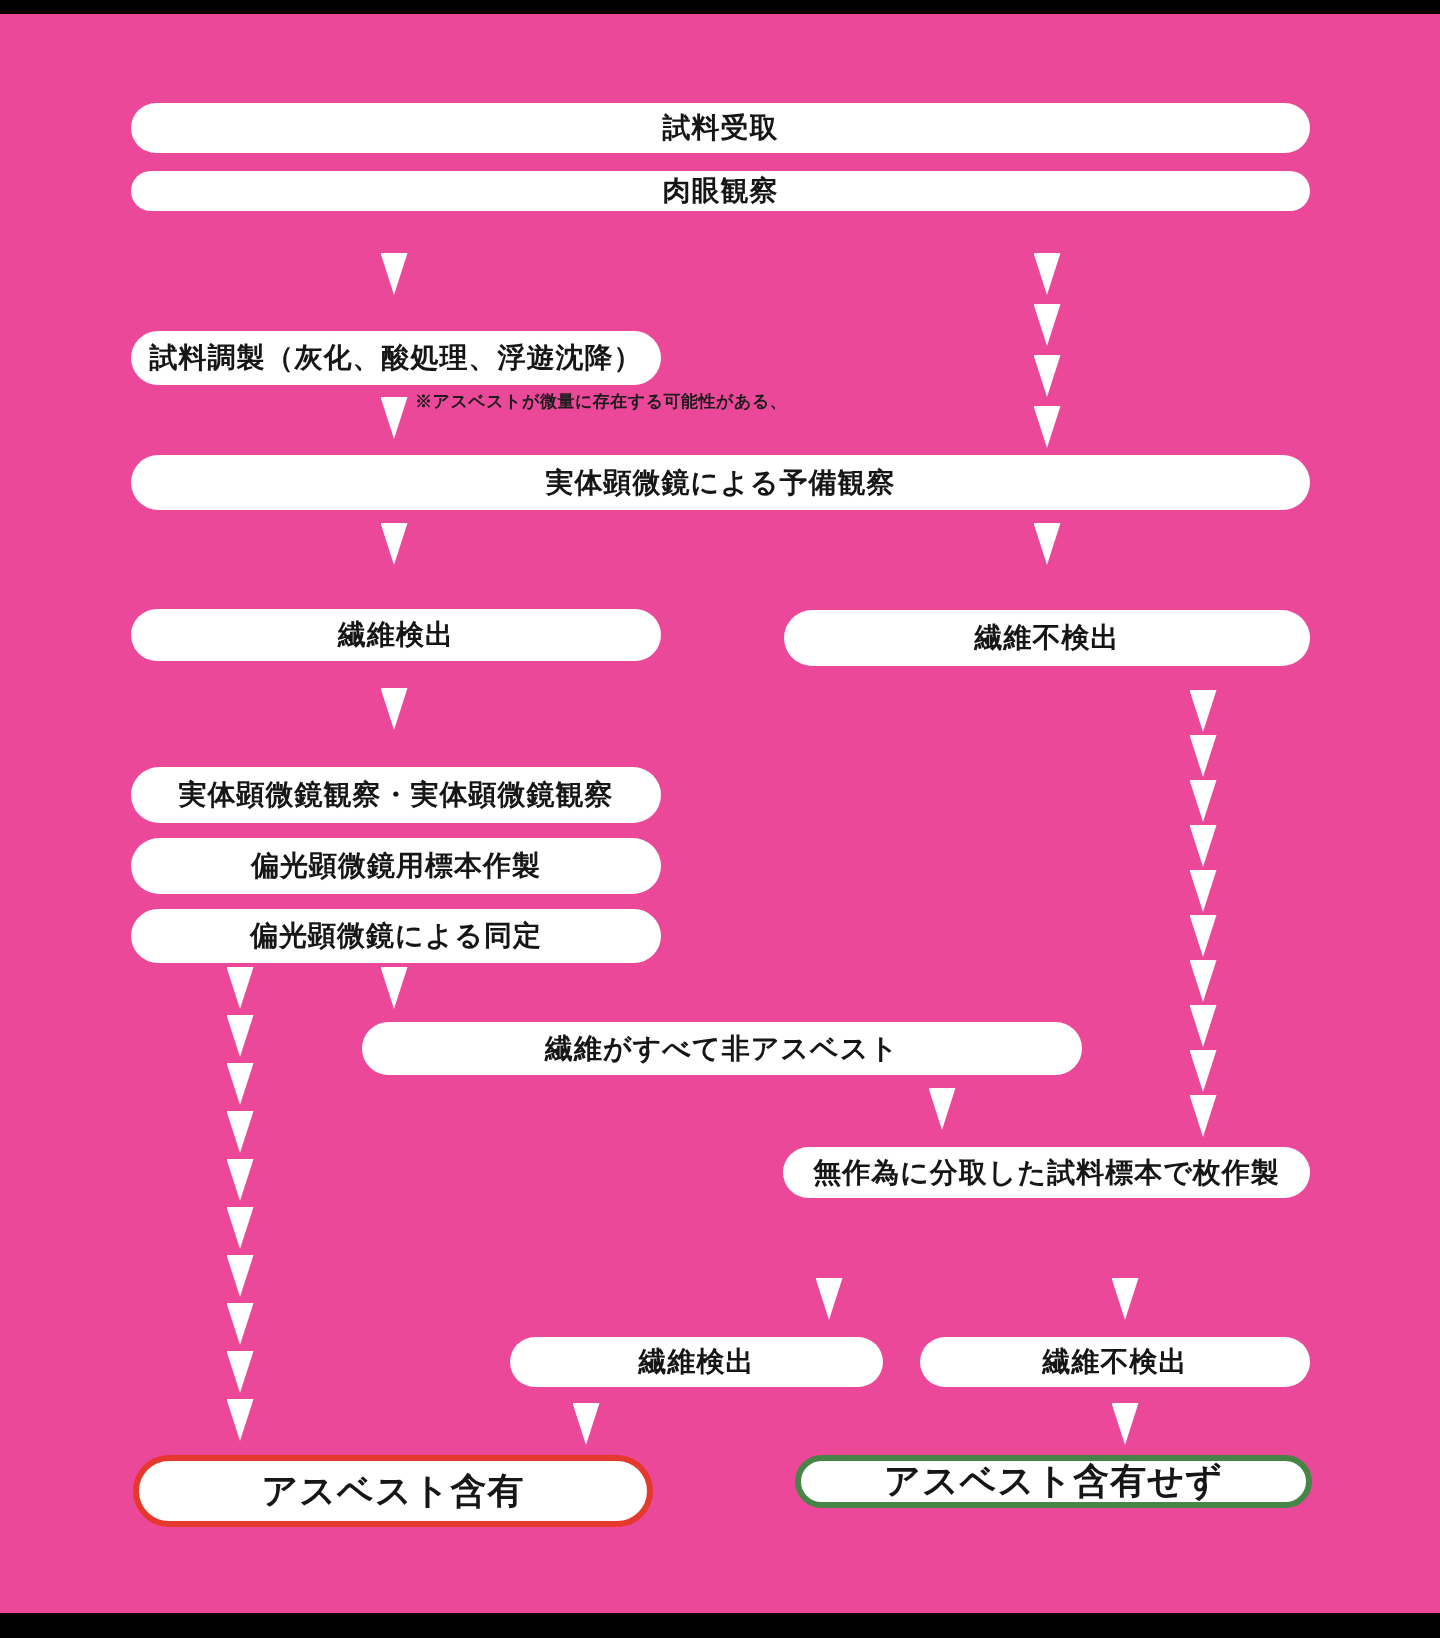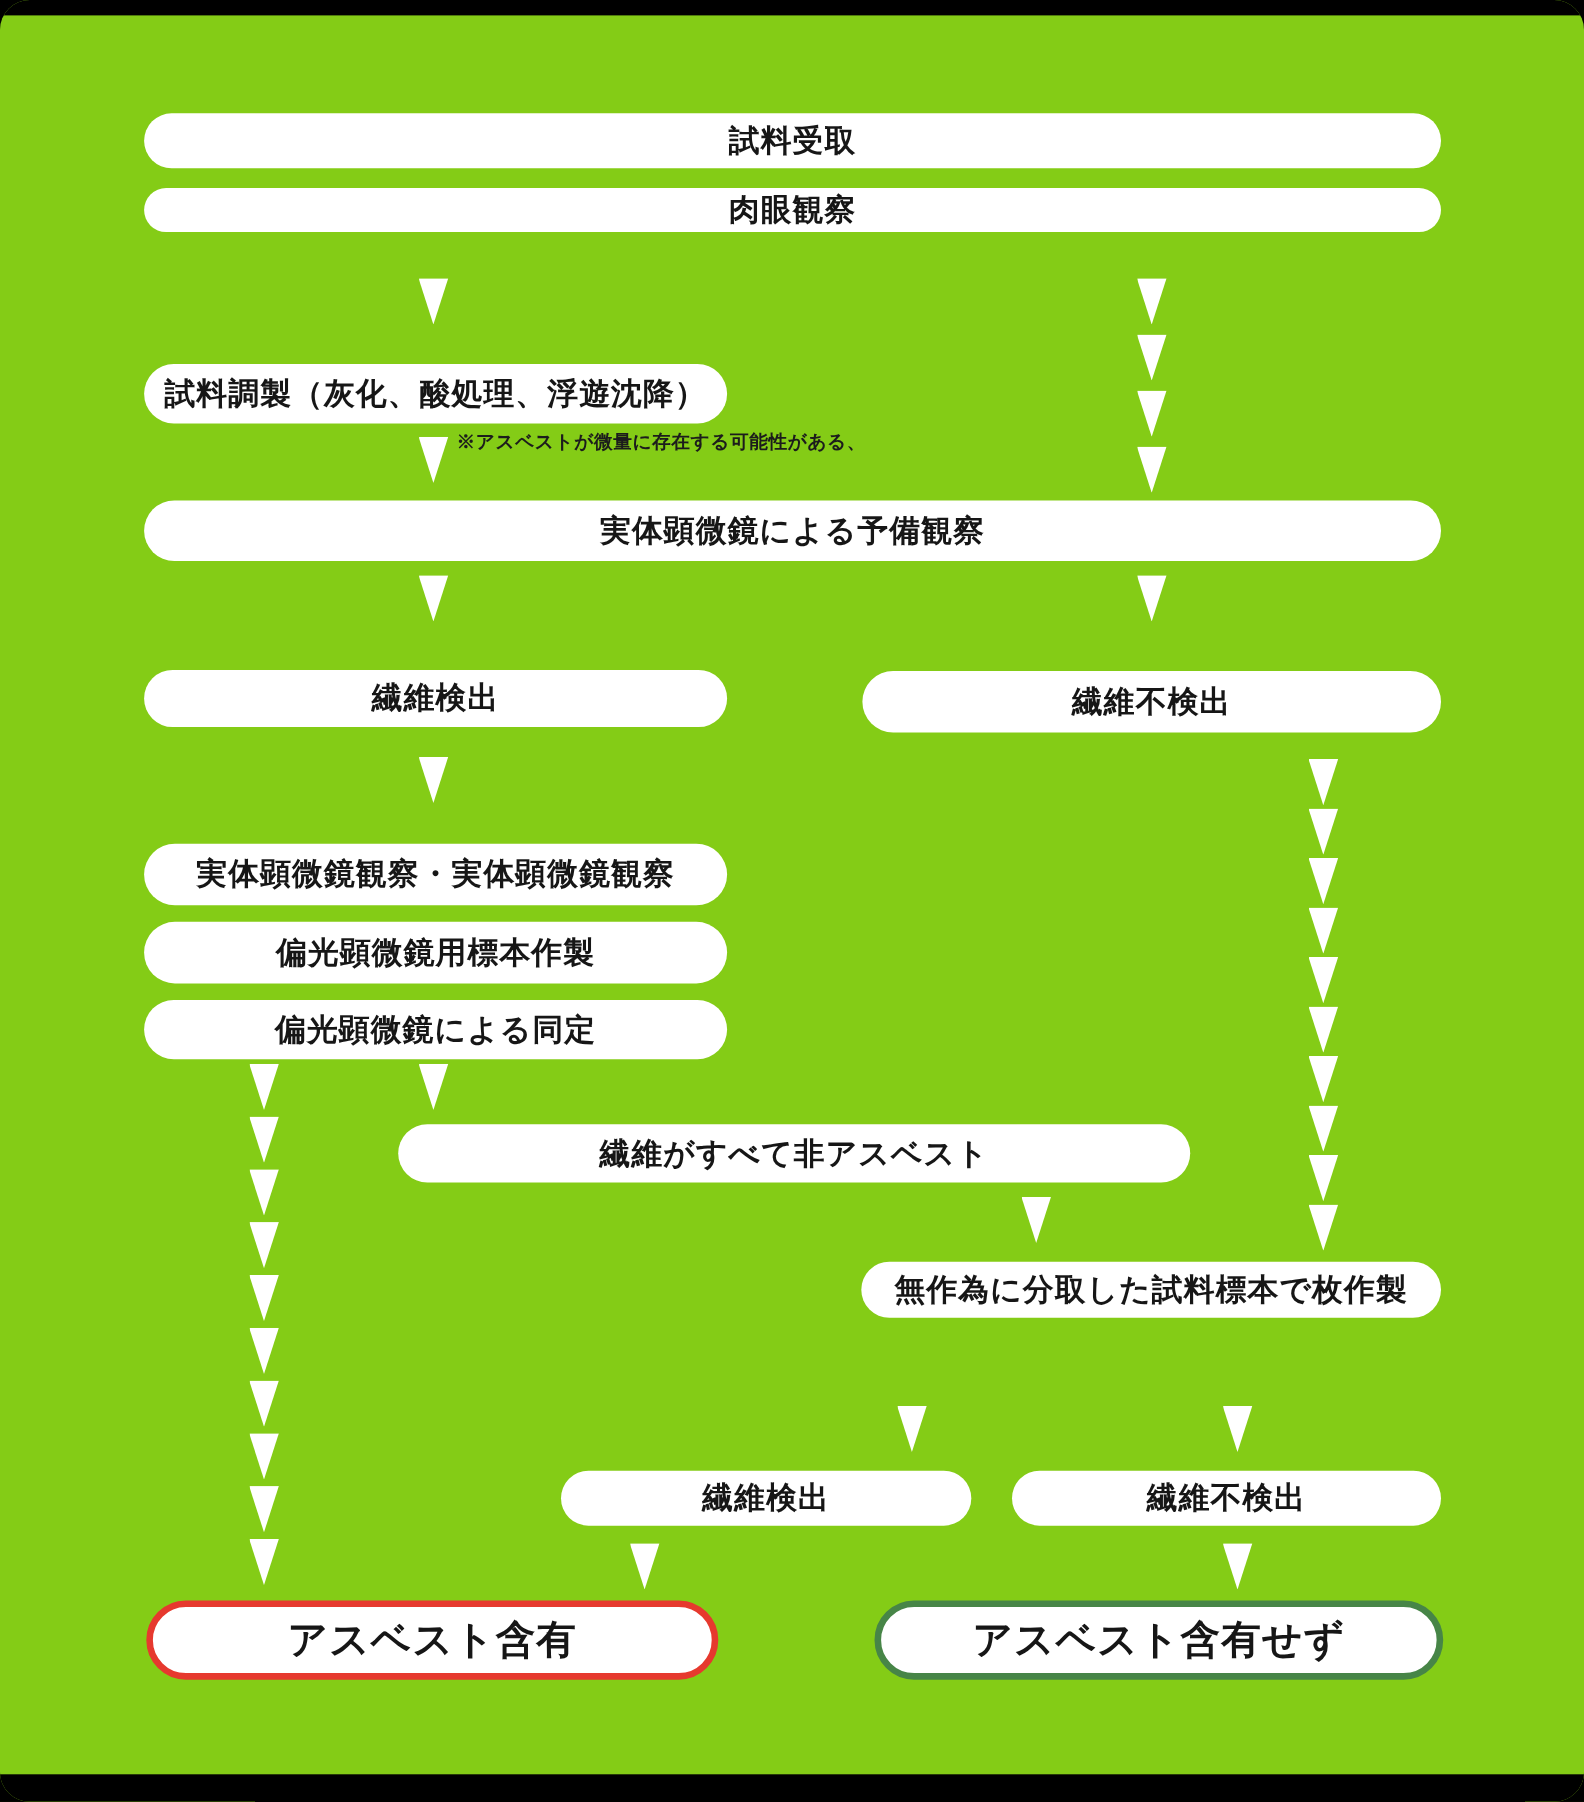--- a/index.html
+++ b/index.html
@@ -1,20 +1,19 @@
 <!DOCTYPE html>
 <html><head>
 <meta charset="utf-8">
 <style>
   html,body{margin:0;padding:0;background:#000;}
   #stage{
     position:relative;width:1440px;height:1638px;
-    background:#84cc16;overflow:hidden;
+    background:#ec4899;overflow:hidden;
     font-family:"Liberation Sans",sans-serif;
-    border-radius:27px;
   }
   .bar{position:absolute;left:0;width:1440px;background:#000;}
   .node{
     position:absolute;background:#fff;border-radius:40px;
     display:flex;align-items:center;justify-content:center;
     color:#161616;font-size:28px;font-weight:600;letter-spacing:1px;
     white-space:nowrap;
   }
   .result{
     position:absolute;background:#fff;border-radius:40px;
@@ -86,21 +85,21 @@
   <div class="node" style="left:510px;top:1337px;width:373px;height:50px;">
     <span>繊維検出</span>
   </div>
   <div class="node" style="left:920px;top:1337px;width:390px;height:50px;">
     <span>繊維不検出</span>
   </div>
 
   <div class="result" style="left:133px;top:1455px;width:520px;height:72px;border-color:#e6392e;">
     <span>アスベスト含有</span>
   </div>
-  <div class="result" style="left:795px;top:1455px;width:517px;height:72px;border-color:#478547;">
+  <div class="result" style="left:795px;top:1455px;width:517px;height:53px;border-color:#478547;">
     <span>アスベスト含有せず</span>
   </div>
 
   <div id="arrow-layer">
       <div class="arrow" style="left: 380.5px; top: 253px;"></div>
       <div class="arrow" style="left: 380.5px; top: 397px;"></div>
       <div class="arrow" style="left: 380.5px; top: 523px;"></div>
       <div class="arrow" style="left: 1033.5px; top: 523px;"></div>
       <div class="arrow" style="left: 380.5px; top: 688px;"></div>
       <div class="arrow" style="left: 380.5px; top: 967px;"></div>

